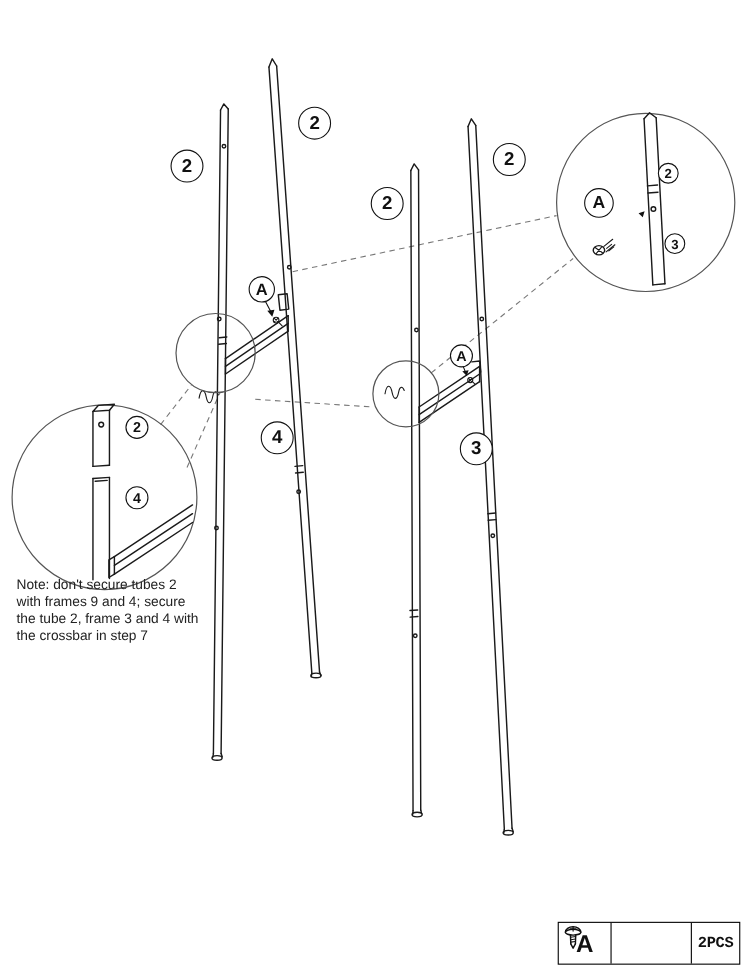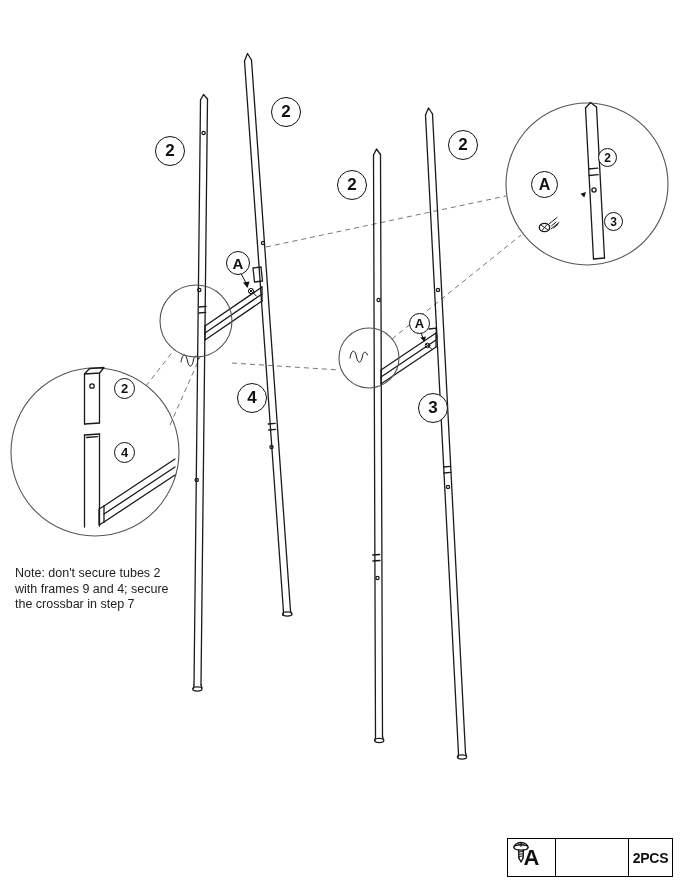--- a/index.html
+++ b/index.html
@@ -8,29 +8,29 @@
   svg{position:absolute;left:0;top:0;}
   svg .ln path, svg .ln circle, svg .ln ellipse{stroke:#1a1a1a;stroke-width:1.3;fill:none;stroke-linecap:round;stroke-linejoin:round;}
   svg .thin path, svg .thin circle{stroke-width:1;}
   svg .circ{stroke:#555;stroke-width:1.1;fill:none;}
   svg .dash{stroke:#777;stroke-width:1;stroke-dasharray:5 4;fill:none;}
   svg .fillw{fill:#fff;}
   svg .solid{fill:#111;stroke:none;}
   .bubble{position:absolute;border:1.4px solid #111;border-radius:50%;background:#fff;
           display:flex;align-items:center;justify-content:center;font-weight:600;color:#111;
           box-sizing:border-box;z-index:5;}
-  .note{position:absolute;left:15px;top:566px;width:180px;font-size:12.5px;line-height:15.5px;
+  .note{position:absolute;left:15px;top:524px;width:180px;font-size:12.5px;line-height:15.5px;
         color:#222;z-index:4;}
   .parts-table{position:absolute;left:507px;top:838px;height:37px;display:flex;
                border:1.6px solid #000;background:#fff;box-sizing:content-box;z-index:6;}
   .pt-cell{display:flex;align-items:center;justify-content:center;height:100%;}
   .pt-cell + .pt-cell{border-left:1.6px solid #000;}
   .pt-letter{width:47px;font-size:22px;font-weight:600;color:#111;}
   .pt-icon{width:72px;}
-  .pt-qty{width:43px;font-size:14px;font-weight:bold;color:#111;letter-spacing:-0.3px;}
+  .pt-qty{width:43px;font-size:14px;font-weight:bold;color:#111;letter-spacing:-0.3px;font-family:Liberation Mono, monospace;}
 </style>
 </head>
 <body>
 
 <div class="canvas">
 
   <svg width="681" height="882" viewBox="0 0 681 882">
 
     <g>
       <path class="dash" d="M266,247 L506,196"></path>
@@ -188,20 +188,21 @@
   <div class="bubble" style="left:531px;top:171px;width:27px;height:27px;font-size:16px">A</div>
   <div class="bubble" style="left:598px;top:148px;width:19px;height:19px;font-size:12px">2</div>
   <div class="bubble" style="left:604px;top:212px;width:19px;height:19px;font-size:12px">3</div>
 
   <div class="bubble" style="left:114px;top:378px;width:21px;height:21px;font-size:13px">2</div>
   <div class="bubble" style="left:114px;top:442px;width:21px;height:21px;font-size:13px">4</div>
 
   <div class="note">
     <div>Note: don't secure tubes 2</div>
     <div>with frames 9 and 4; secure</div>
+    <div>the tube 2, frame 3 and 4 with</div>
     <div>the crossbar in step 7</div>
   </div>
 
   <div class="parts-table">
     <div class="pt-cell pt-letter">A</div>
     <div class="pt-cell pt-icon">
       <svg width="26" height="28" viewBox="0 0 26 28">
         <g fill="none" stroke="#111" stroke-width="1.3" stroke-linecap="round" stroke-linejoin="round">
           <path d="M6,8.5 a7,5 0 0 1 14,0" fill="#fff"></path>
           <ellipse cx="13" cy="8.5" rx="7" ry="2.6" fill="#fff"></ellipse>

